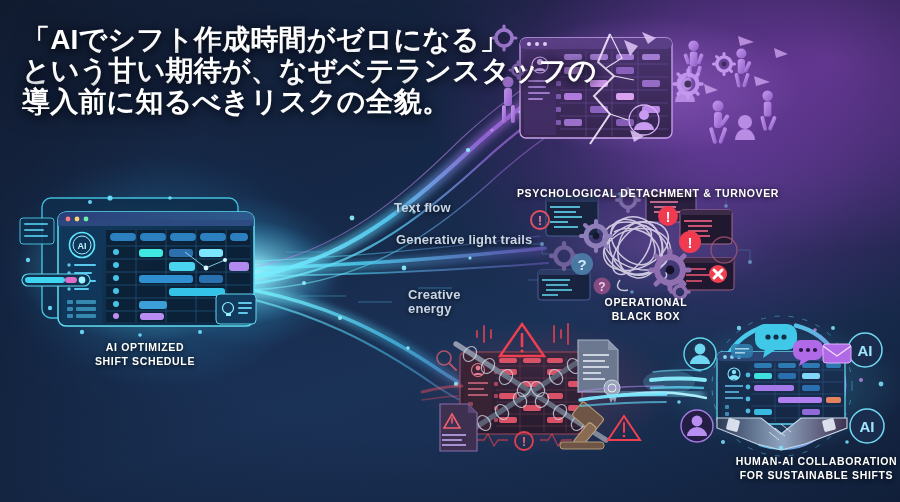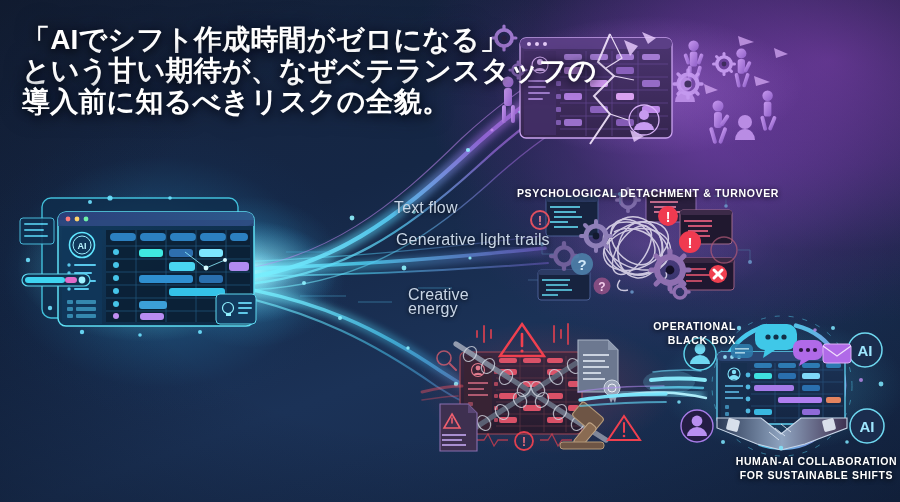--- a/index.html
+++ b/index.html
@@ -44,21 +44,21 @@
   #headline div { white-space:nowrap; }
   
   .node-label {
     position:absolute; color:#ffffff; font-weight:bold;
     font-size:10.5px; letter-spacing:.65px; line-height:13.5px;
     text-align:center; text-shadow:0 1px 5px rgba(0,0,0,.9);
     z-index:36; white-space:pre-line;
   }
   
   .flow-label {
-    position:absolute; color:#c9d6e6; font-size:16px; font-weight:normal;
+    position:absolute; color:#c9d6e6; font-size:13px; font-weight:bold;
     line-height:13.5px; letter-spacing:.15px; z-index:35;
     text-shadow:0 1px 4px rgba(0,0,0,.75); white-space:pre-line;
   }
   
   .scene { position:absolute; z-index:20; }
   svg { display:block; overflow:visible; }
   .trails { position:absolute; inset:0; z-index:12; pointer-events:none; }
 </style>
 </head>
 <body>
@@ -287,20 +287,22 @@
           <circle cx="30" cy="118" r="2.2"></circle>
         <circle cx="70" cy="12" r="2"></circle>
           <circle cx="90" cy="8" r="2.6"></circle>
           <circle cx="150" cy="8" r="1.8"></circle>
         <circle cx="62" cy="142" r="2.2"></circle>
           <circle cx="120" cy="145" r="1.8"></circle>
           <circle cx="180" cy="142" r="2"></circle>
       </g>
     </svg>
   </div>
+  <div class="node-label" style="left:55px; top:341px; width:180px;">AI OPTIMIZED
+SHIFT SCHEDULE</div>
 
   <div class="scene" style="left:498px; top:18px; width:300px; height:135px;">
     <svg width="300" height="135" viewBox="0 0 300 135">
       <defs>
         <linearGradient id="n2p" x1="0" y1="0" x2="1" y2="1">
           <stop offset="0%" stop-color="#c89af0"></stop>
             <stop offset="100%" stop-color="#8f5fc8"></stop>
         </linearGradient>
         <linearGradient id="n2win" x1="0" y1="0" x2="0" y2="1">
           <stop offset="0%" stop-color="#4b3470"></stop>
@@ -650,21 +652,21 @@
           <circle cx="78" cy="6" r="1.6"></circle>
         <circle cx="14" cy="56" r="2"></circle>
           <circle cx="198" cy="18" r="1.8"></circle>
         <circle cx="222" cy="74" r="2"></circle>
           <circle cx="104" cy="104" r="1.8"></circle>
       </g>
 
       <circle cx="196" cy="62" r="13" fill="none" stroke="#b05a78" stroke-width="1.4" opacity=".7"></circle>
     </svg>
   </div>
-  <div class="node-label" style="left:556px; top:320px; width:180px;text-align:right;">OPERATIONAL
+  <div class="node-label" style="left:556px; top:296px; width:180px;">OPERATIONAL
 BLACK BOX</div>
 
   <div class="scene" style="left:428px; top:322px; width:240px; height:130px;">
     <svg width="240" height="130" viewBox="0 0 240 130">
       <defs>
         <linearGradient id="n4win" x1="0" y1="0" x2="0" y2="1">
           <stop offset="0%" stop-color="#3a2740"></stop>
             <stop offset="100%" stop-color="#261b2e"></stop>
         </linearGradient>
         <linearGradient id="chainG" x1="0" y1="0" x2="1" y2="1">

